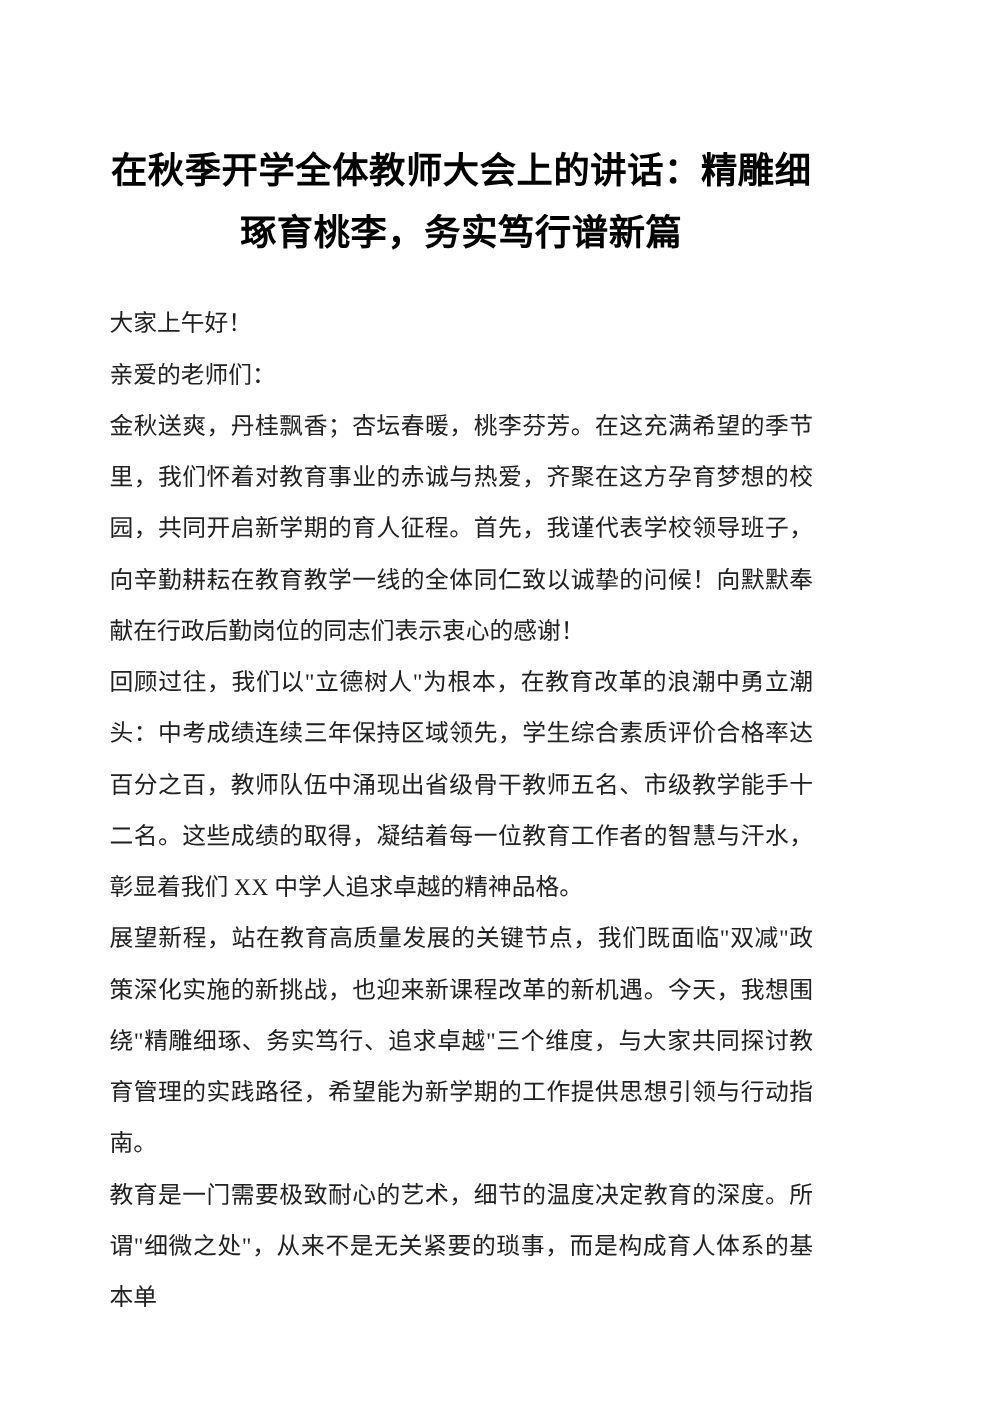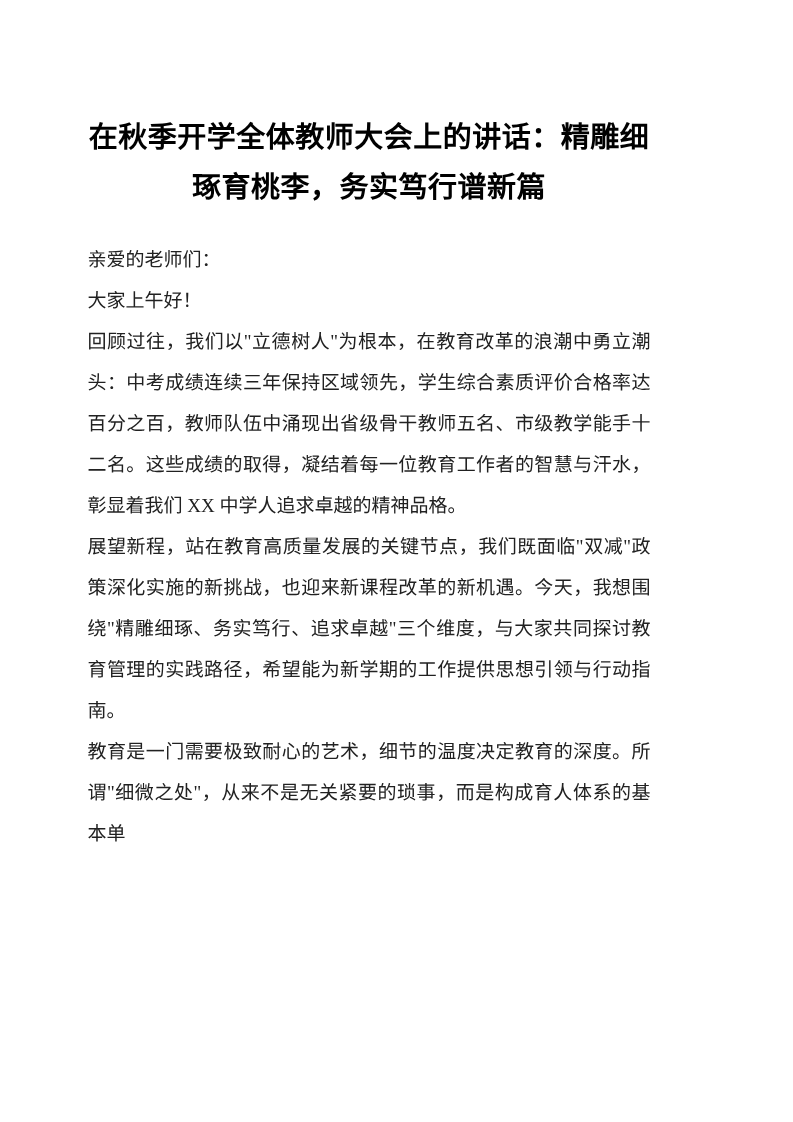--- a/index.html
+++ b/index.html
@@ -37,19 +37,20 @@
     word-break: break-all;
   }
 </style>
 </head>
 <body>
 
 <div class="page">
   <h1 class="doc-title">在秋季开学全体教师大会上的讲话：精雕细琢育桃李，务实笃行谱新篇</h1>
 
   <div class="doc-body">
+    <p>大家上午好！</p>
     <p>亲爱的老师们：</p>
-    <p>大家上午好！</p>
+    <p>金秋送爽，丹桂飘香；杏坛春暖，桃李芬芳。在这充满希望的季节里，我们怀着对教育事业的赤诚与热爱，齐聚在这方孕育梦想的校园，共同开启新学期的育人征程。首先，我谨代表学校领导班子，向辛勤耕耘在教育教学一线的全体同仁致以诚挚的问候！向默默奉献在行政后勤岗位的同志们表示衷心的感谢！</p>
     <p>回顾过往，我们以"立德树人"为根本，在教育改革的浪潮中勇立潮头：中考成绩连续三年保持区域领先，学生综合素质评价合格率达百分之百，教师队伍中涌现出省级骨干教师五名、市级教学能手十二名。这些成绩的取得，凝结着每一位教育工作者的智慧与汗水，彰显着我们 XX 中学人追求卓越的精神品格。</p>
     <p>展望新程，站在教育高质量发展的关键节点，我们既面临"双减"政策深化实施的新挑战，也迎来新课程改革的新机遇。今天，我想围绕"精雕细琢、务实笃行、追求卓越"三个维度，与大家共同探讨教育管理的实践路径，希望能为新学期的工作提供思想引领与行动指南。</p>
     <p>教育是一门需要极致耐心的艺术，细节的温度决定教育的深度。所谓"细微之处"，从来不是无关紧要的琐事，而是构成育人体系的基本单</p>
   </div>
 </div>
 
 </body></html>

